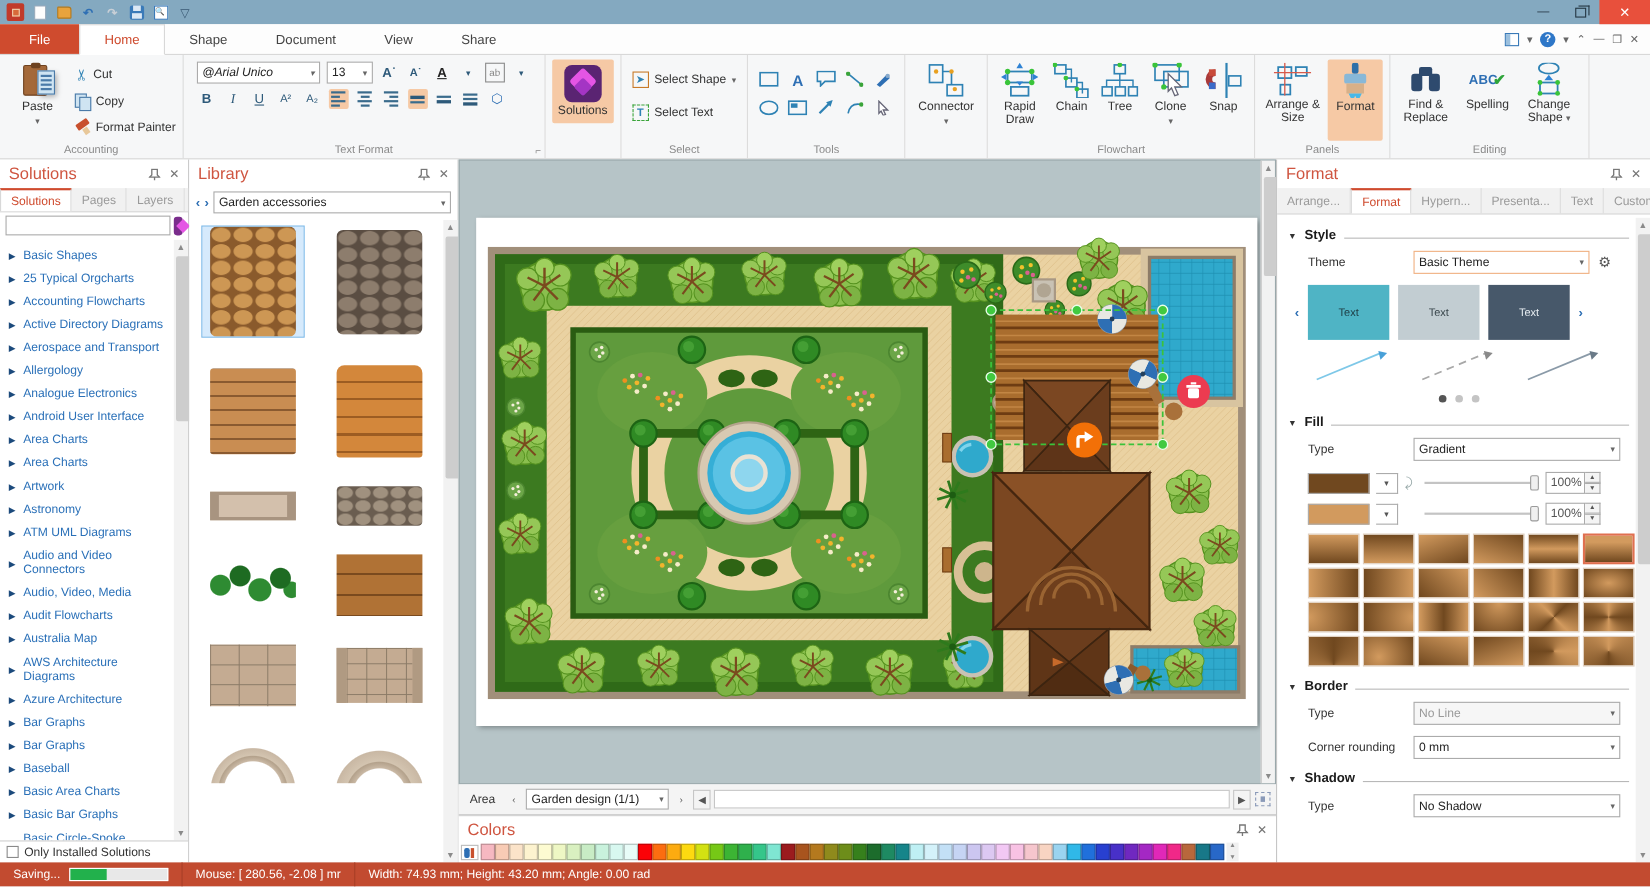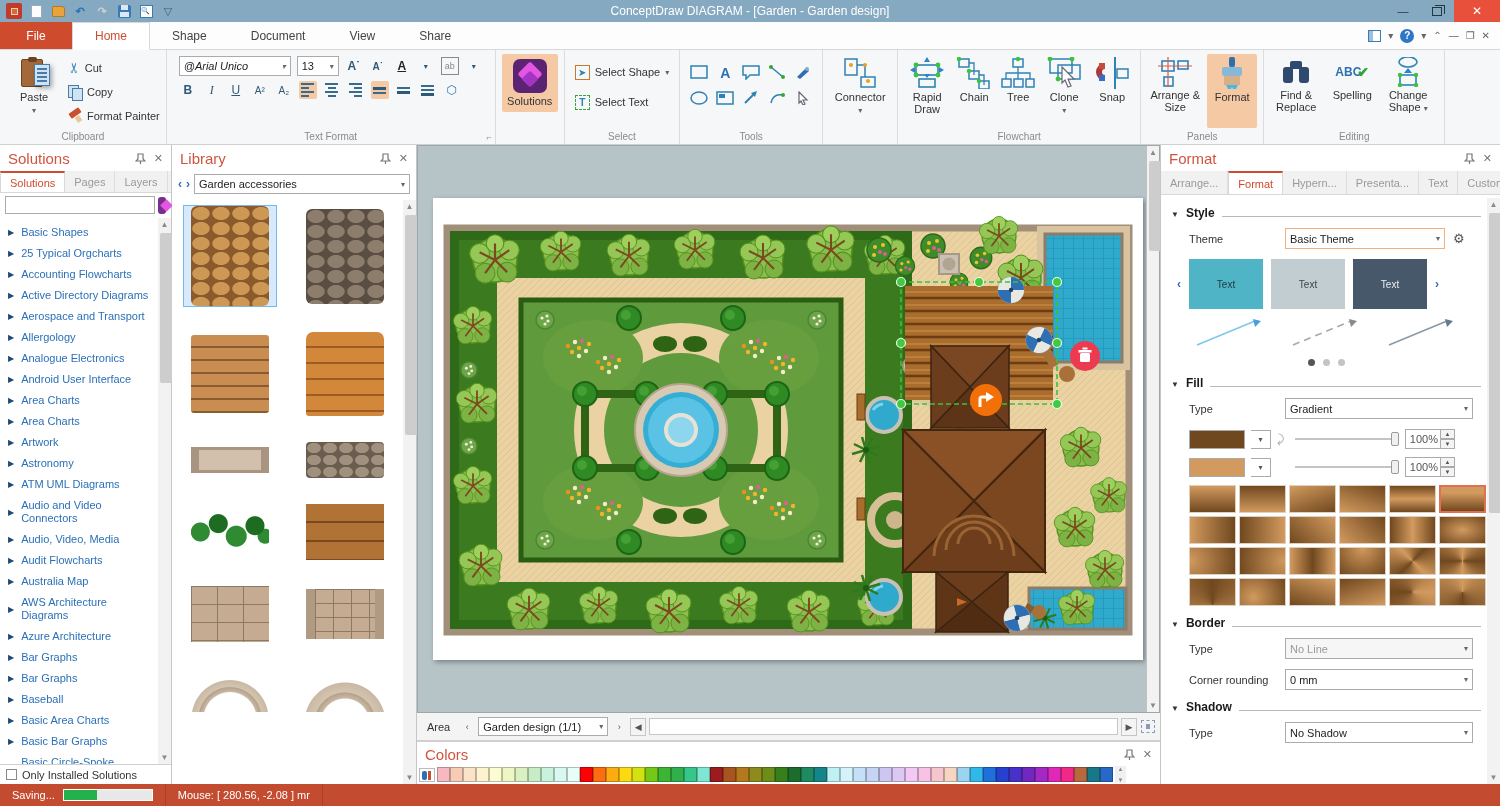--- a/index.html
+++ b/index.html
@@ -234,21 +234,20 @@
       <span class="qbtn undo-ic">↶</span>
       <span class="qbtn redo-ic">↷</span>
       <span class="qbtn">
           <span class="save-ic"></span>
         </span>
       <span class="qbtn">
           <span class="zoomdoc-ic"></span>
         </span>
       <span class="qbtn tb-dd">▽</span>
     </div>
-    <div class="tb-title">ConceptDraw DIAGRAM - [Garden - Garden design]</div>
     <div class="winbtns">
       <span class="winbtn">—</span>
       <span class="winbtn">
           <span class="restore-g"></span>
         </span>
       <span class="winbtn close">✕</span>
     </div>
   </div>
 
   <div class="tabrow">
@@ -289,21 +288,21 @@
           </div>
         <div class="smallbtn">
             <span class="copy-ic"></span>
             <span>Copy</span>
           </div>
         <div class="smallbtn">
             <span class="fp-ic"></span>
             <span>Format Painter</span>
           </div>
       </div>
-      <div class="rglabel">Clipboard</div>
+      <div class="rglabel">Accounting</div>
     </div>
 
     <div class="rgroup" style="padding-left:12px; padding-right:12px;">
       <div class="tf-row">
         <div class="combo" style="width:112px;font-style:italic;">
             <span>@Arial Unico</span>
             <span class="dd">▾</span>
           </div>
         <div class="combo" style="width:42px;">
             <span>13</span>
@@ -1344,14 +1343,17 @@
   <div class="statusbar">
     <div class="sseg">
       <span>Saving...</span>
       <span class="progress">
           <i></i>
         </span>
     </div>
     <div class="sseg">
         <span>Mouse: [ 280.56, -2.08 ] mr</span>
       </div>
+    <div class="sseg noborder">
+        <span>Width: 74.93 mm;  Height: 43.20 mm;  Angle: 0.00 rad</span>
+      </div>
   </div>
 </div>
 
 </body></html>

